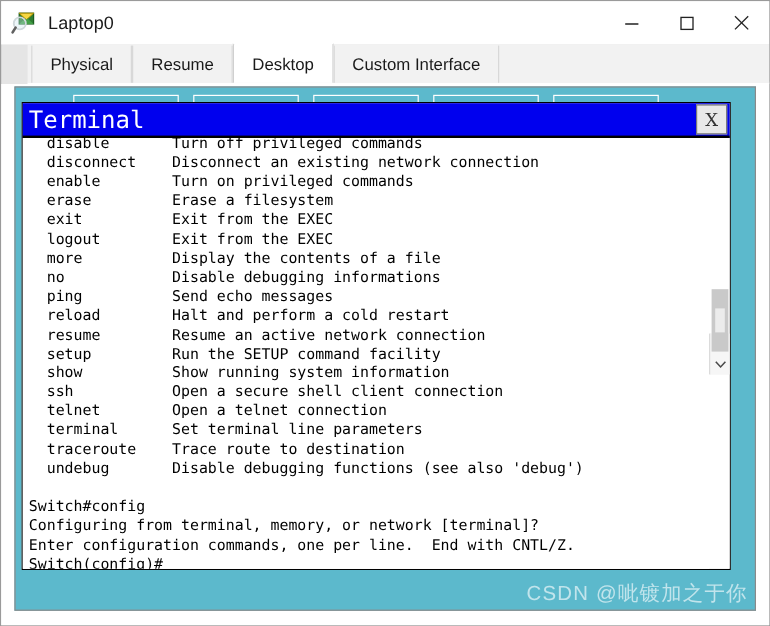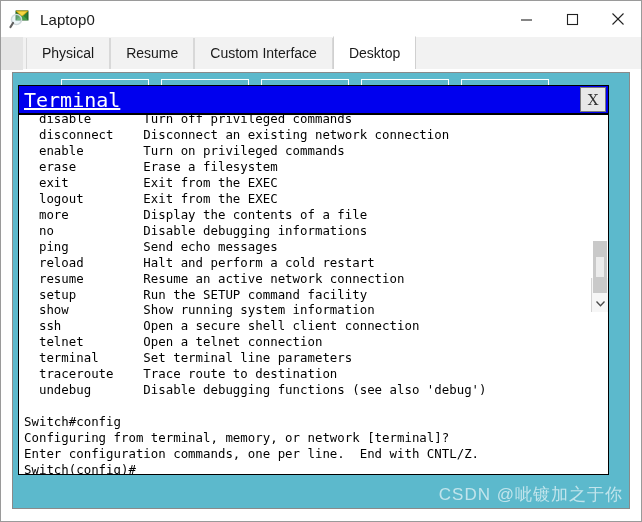--- a/index.html
+++ b/index.html
@@ -168,21 +168,20 @@
     position: relative;
   }
   #terminal-title {
     color: #ffffff;
     font-family: "DejaVu Sans Mono", "Liberation Mono", monospace;
     font-size: 20px;
     line-height: 20px;
     padding-left: 5px;
     letter-spacing: 0px;
     white-space: nowrap;
-    text-decoration: underline;
   }
   #terminal-close {
     width: 26px;
     height: 25px;
     margin-right: 2px;
     background: #e8e8e8;
     border: 1px solid #7a7a7a;
     box-sizing: border-box;
     display: flex;
     align-items: center;
@@ -312,22 +311,22 @@
           <line x1="1.5" y1="1.5" x2="12.5" y2="12.5" stroke="#222" stroke-width="1.1"></line>
           <line x1="12.5" y1="1.5" x2="1.5" y2="12.5" stroke="#222" stroke-width="1.1"></line>
         </svg>
       </div>
     </div>
   </div>
 
   <div id="tabstrip">
     <div class="tab">Physical</div>
     <div class="tab">Resume</div>
+    <div class="tab active">Desktop</div>
     <div class="tab">Custom Interface</div>
-    <div class="tab active">Desktop</div>
   </div>
 
   <div id="desktop-area">
     <div id="desktop-panel">
 
       <div class="desk-icon-box" style="left:48px;"></div>
       <div class="desk-icon-box" style="left:148px;"></div>
       <div class="desk-icon-box" style="left:248px;"></div>
       <div class="desk-icon-box" style="left:348px;"></div>
       <div class="desk-icon-box" style="left:448px;"></div>

